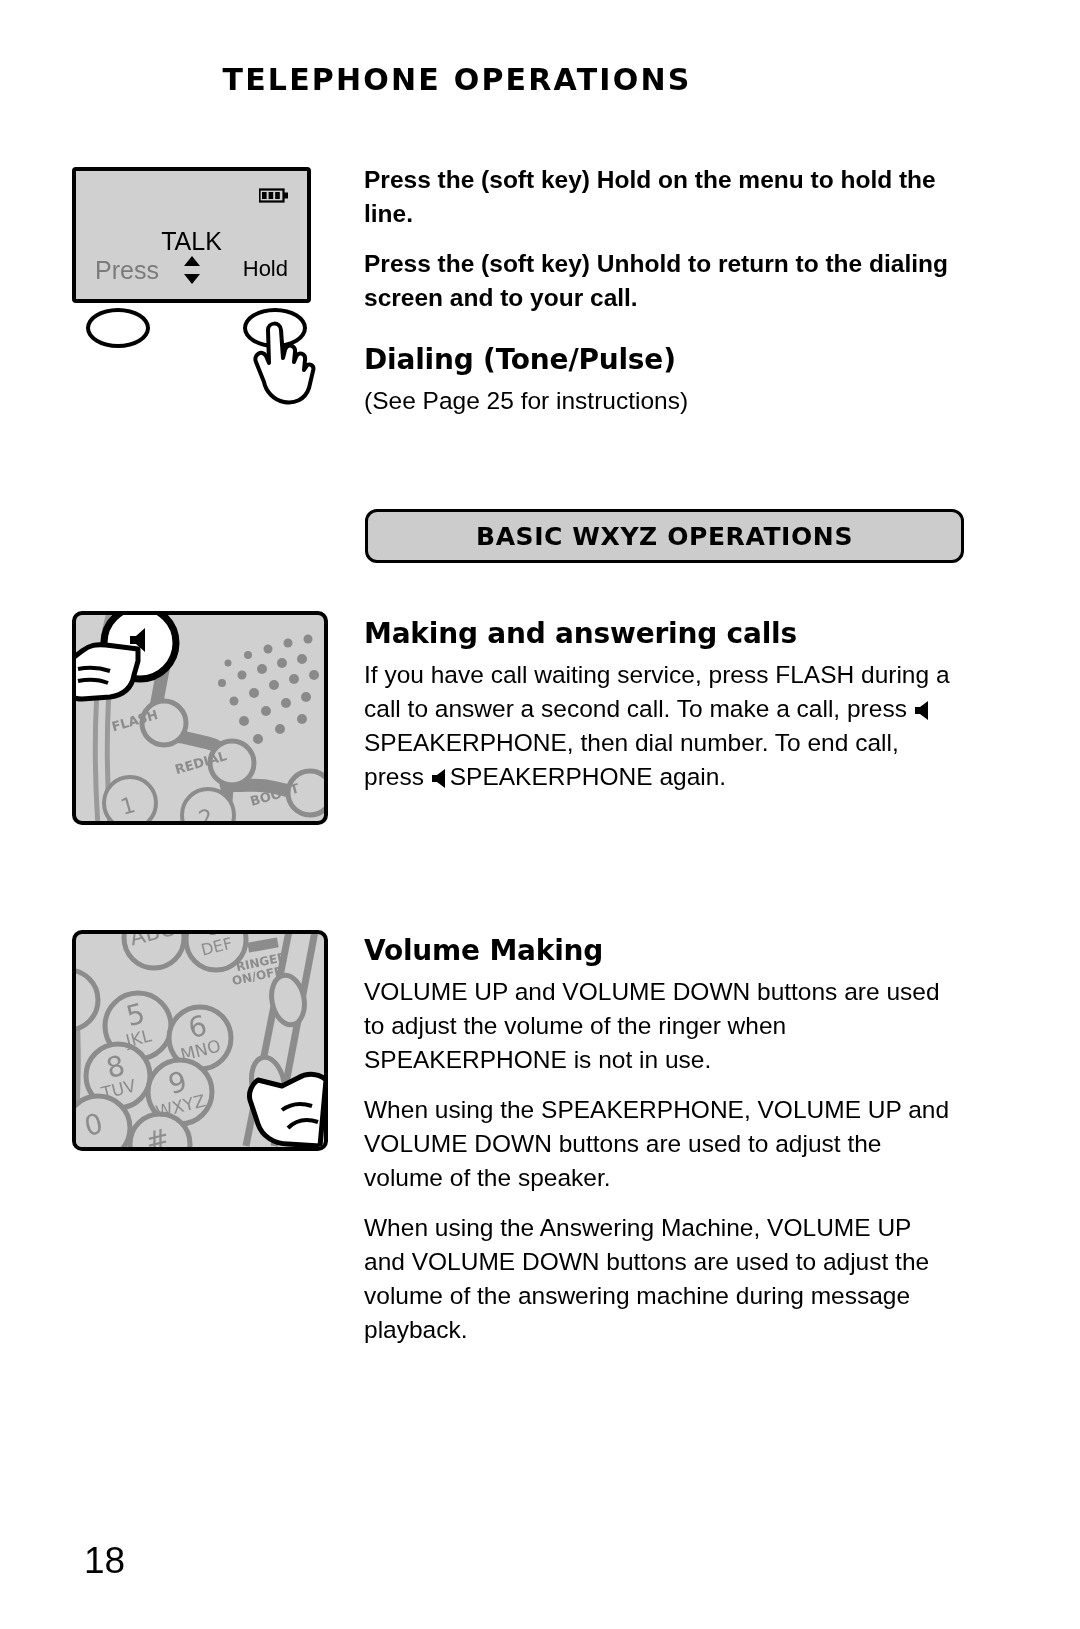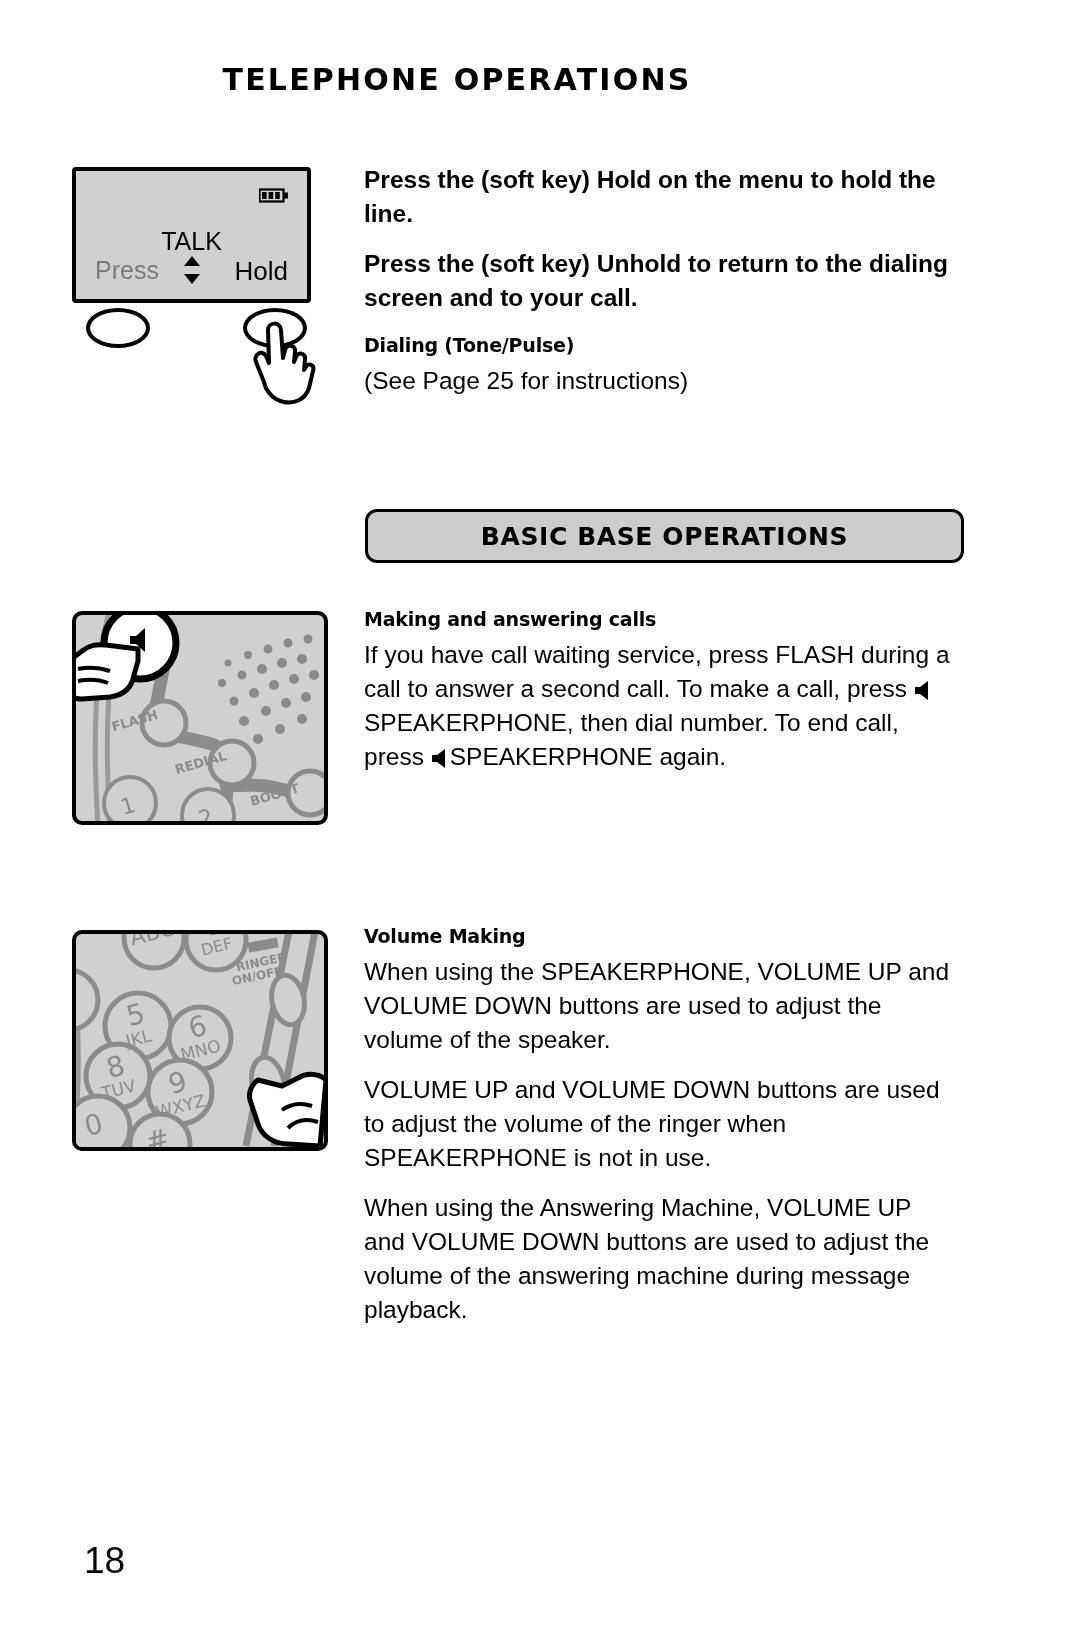--- a/index.html
+++ b/index.html
@@ -72,21 +72,21 @@
     position: absolute;
     left: 19px;
     top: 0;
     font-size: 25px;
     color: #7b7b7b;
   }
   .lcd-hold {
     position: absolute;
     right: 19px;
     top: 0;
-    font-size: 26px;
+    font-size: 22px;
     color: #000;
   }
   .lcd-updown {
     position: absolute;
     left: 50%;
     transform: translateX(-50%);
     top: -2px;
     width: 22px;
     height: 32px;
   }
@@ -133,23 +133,23 @@
     left: 364px;
     width: 586px;
   }
   .body-p {
     font-size: 24.5px;
     line-height: 34px;
     margin: 0 0 16px 0;
     font-family: "Liberation Sans", sans-serif;
   }
   .sub-head {
-    font-size: 19px;
+    font-size: 28px;
     font-weight: bold;
-    margin: 0 0 8px 0;
+    margin: 9px 0 8px 0;
     font-family: "DejaVu Sans", sans-serif;
     letter-spacing: -0.2px;
   }
   .spk-glyph {
     display: inline-block;
     width: 17px;
     height: 19px;
     position: relative;
     top: 3px;
     margin-right: 2px;
@@ -252,21 +252,21 @@
     <p class="body-p">Press the (soft key) Hold on the menu to hold the line.</p>
     <p class="body-p">Press the (soft key) Unhold to return to the dialing screen and to your call.</p>
   </div>
 
   <div class="col-right" id="dialing-block">
     <div class="sub-head">Dialing (Tone/Pulse)</div>
     <p class="body-p">(See Page 25 for instructions)</p>
   </div>
 
   <div id="section-banner">
-    <span class="banner-text">BASIC BASE OPERATIONS</span>
+    <span class="banner-text">BASIC WXYZ OPERATIONS</span>
   </div>
 
   <div class="fig-frame" id="base-figure">
     <svg viewBox="0 0 248 206" class="fig-svg">
 
       <path d="M34 -6 C20 40 16 120 22 212" fill="none" stroke="#9a9a9a" stroke-width="5"></path>
       <path d="M46 -6 C32 40 28 120 34 212" fill="none" stroke="#9a9a9a" stroke-width="5"></path>
       <path d="M40 2 L74 24" fill="none" stroke="#9a9a9a" stroke-width="4"></path>
 
       <path d="M70 22 C86 24 92 40 86 60 L80 92 C76 110 88 122 106 122
@@ -384,20 +384,20 @@
                  C186 202 198 210 212 210 L244 212 L250 146
                  C244 140 232 138 222 144 L206 152 Z" fill="#ffffff" stroke="#000000" stroke-width="5" stroke-linejoin="round"></path>
         <path d="M206 176 C214 170 224 168 236 172" fill="none" stroke="#000" stroke-width="4"></path>
         <path d="M212 194 C220 186 230 184 242 188" fill="none" stroke="#000" stroke-width="4"></path>
       </g>
     </svg>
   </div>
 
   <div class="col-right" id="volume-block">
     <div class="sub-head">Volume Making</div>
+    <p class="body-p">VOLUME UP and VOLUME DOWN buttons are used to adjust the volume of the ringer when SPEAKERPHONE is not in use.</p>
     <p class="body-p">When using the SPEAKERPHONE, VOLUME UP and VOLUME DOWN buttons are used to adjust the volume of the speaker.</p>
-    <p class="body-p">VOLUME UP and VOLUME DOWN buttons are used to adjust the volume of the ringer when SPEAKERPHONE is not in use.</p>
     <p class="body-p">When using the Answering Machine, VOLUME UP and VOLUME DOWN buttons are used to adjust the volume of the answering machine during message playback.</p>
   </div>
 
   <div id="page-number">18</div>
 
 </div>
 
 </body></html>

